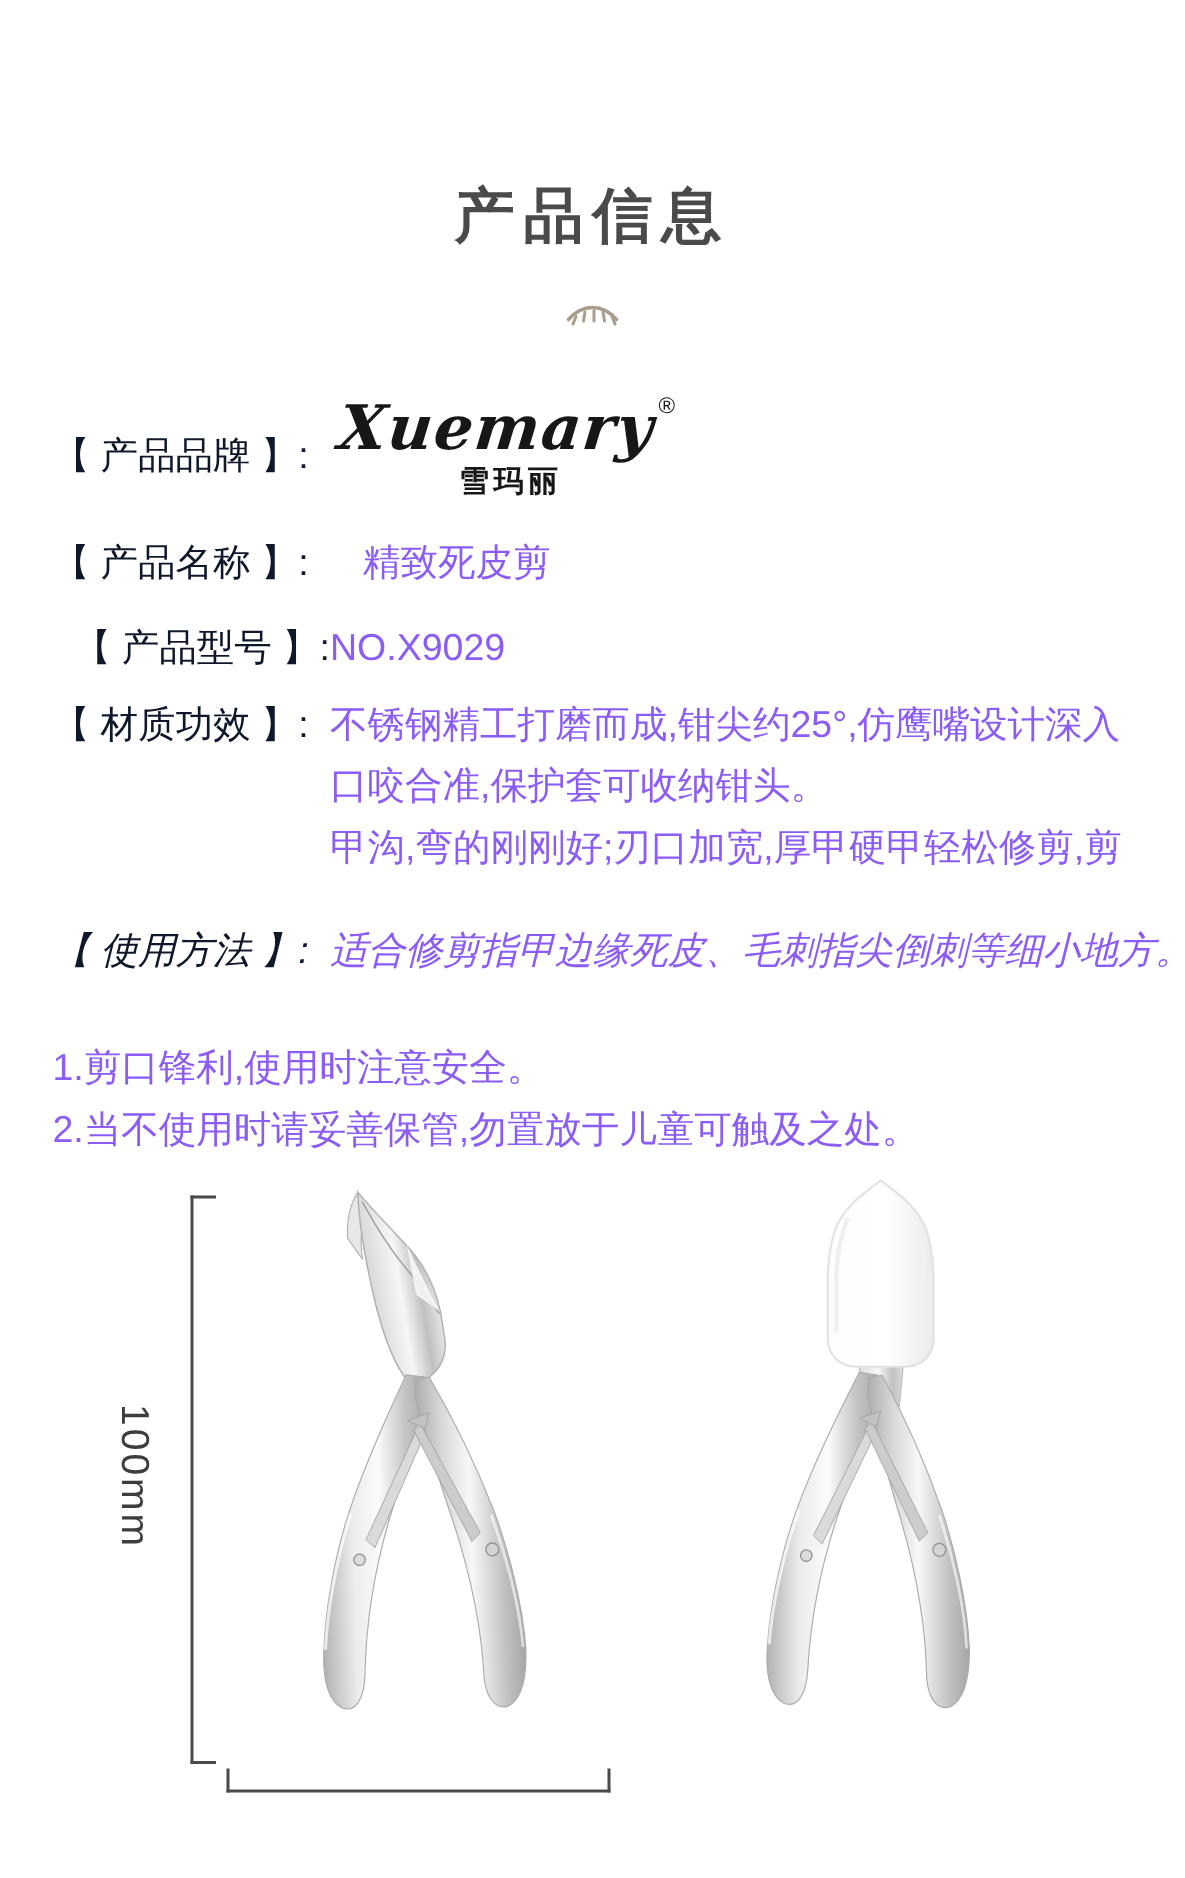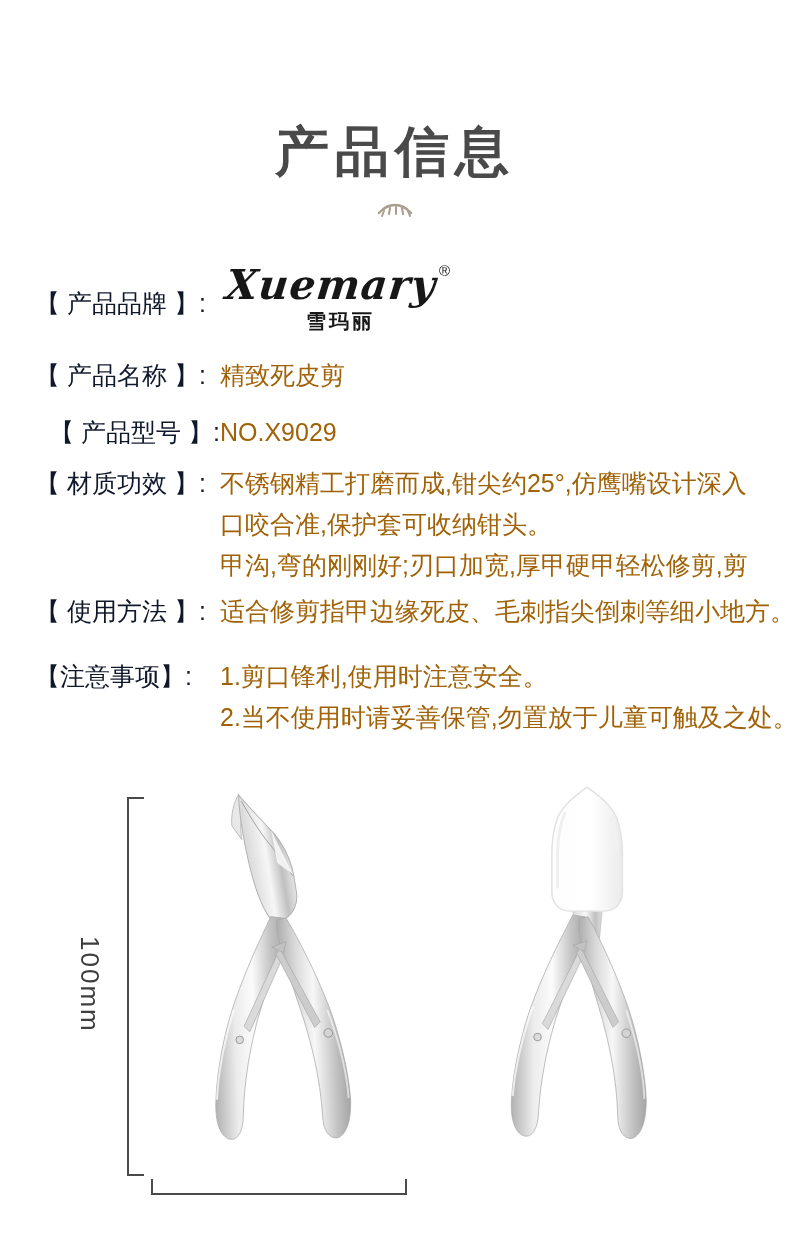--- a/index.html
+++ b/index.html
@@ -2,35 +2,35 @@
 <html><head>
 <meta charset="utf-8">
 <style>
   html,body { margin:0; padding:0; background:#ffffff; }
   #canvas {
     position:relative; width:790px; height:1252px; background:#ffffff;
     font-family:"Liberation Sans","DejaVu Sans",sans-serif; color:#3d3d3d; overflow:hidden;
   }
   .title {
     position:absolute; top:116px; left:0; width:100%;
-    text-align:center; font-size:54px; font-weight:bold; color:#4a4a4a;
+    text-align:center; font-size:40px; font-weight:bold; color:#4a4a4a;
     letter-spacing:6px;
   }
   .deco { position:absolute; top:202px; left:0; width:100%; display:flex; justify-content:center; }
   .specs { position:absolute; left:35px; top:268px; width:745px; }
   .spec-row { display:flex; align-items:flex-start; }
   .spec-label { width:185px; flex:none; font-size:25px; color:#0f172a; line-height:41px; white-space:nowrap; }
-  .spec-value { font-size:25px; color:#a16207; line-height:41px; }
+  .spec-value { font-size:25px; color:#8b5cf6; line-height:41px; }
   .spec-value .line { display:block; white-space:nowrap; }
   .row-brand { height:70px; margin-bottom:17px; align-items:center; }
   .row-brand .spec-label { line-height:normal; }
-  .row-name  { margin-bottom:16px; }
+  .row-name  { margin-bottom:16px;gap:22px; }
   .row-model { margin-bottom:10px;text-align:right; }
-  .row-material { margin-bottom:5px; }
-  .row-usage { margin-bottom:24px; }
+  .row-material { margin-bottom:28px; }
+  .row-usage { margin-bottom:37px;font-style:italic; }
   .logo-block { padding-left:6px; color:#171717; }
   .logo-top { display:flex; align-items:flex-start; }
   .logo-script {
     font-family:"DejaVu Serif","Liberation Serif",serif; font-style:italic; font-weight:bold;
     font-size:41px; line-height:40px; letter-spacing:1px; transform:skewX(-6deg);
   }
   .logo-reg { font-size:15px; line-height:15px; margin-left:3px; margin-top:-2px; }
   .logo-cn { font-size:20px; font-weight:bold; letter-spacing:3px; padding-left:80px; margin-top:-4px; }
   
   .dim-v {
@@ -139,21 +139,20 @@
     </div>
 
     <div class="spec-row row-usage">
       <div class="spec-label">【 使用方法 】:</div>
       <div class="spec-value">
         <span class="line">适合修剪指甲边缘死皮、毛刺指尖倒刺等细小地方。</span>
       </div>
     </div>
 
     <div class="spec-row row-notes">
-      <div class="spec-label">【注意事项】:</div>
       <div class="spec-value">
         <span class="line">1.剪口锋利,使用时注意安全。</span>
         <span class="line">2.当不使用时请妥善保管,勿置放于儿童可触及之处。</span>
       </div>
     </div>
   </div>
 
   <div class="dim-v"></div>
   <div class="dim-v-label">100mm</div>
   <div class="dim-h"></div>

